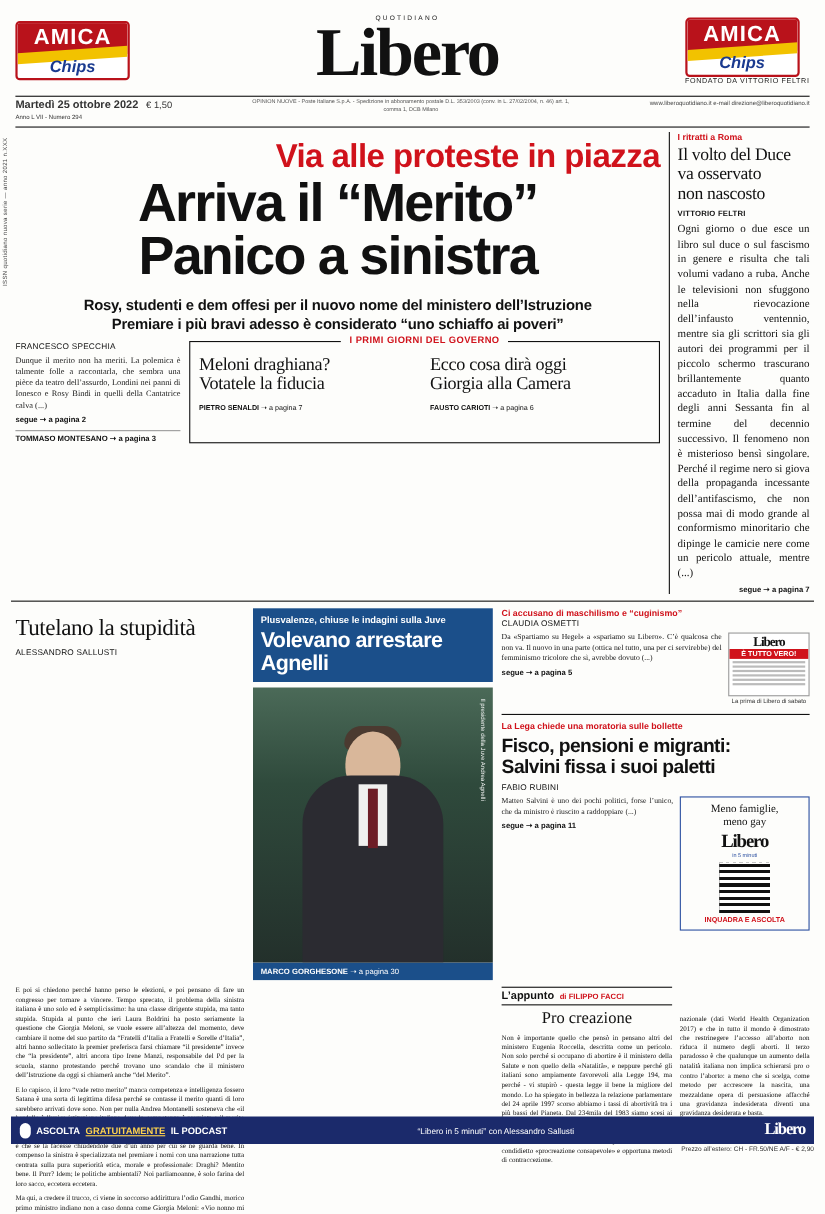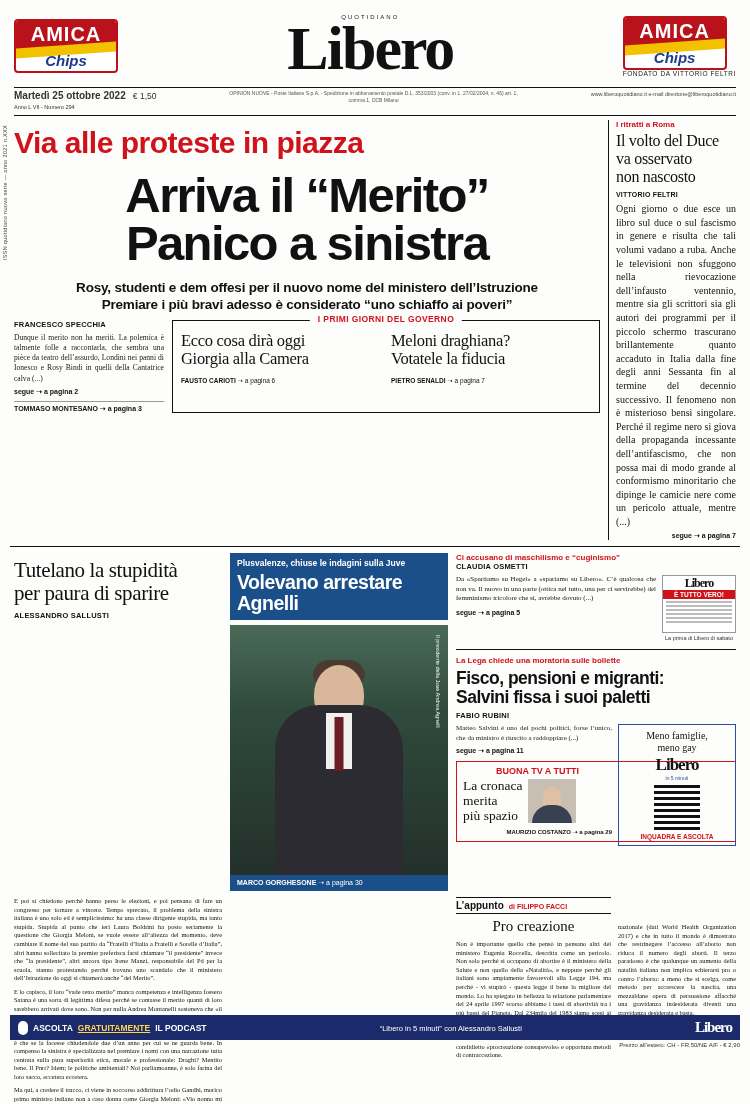--- a/index.html
+++ b/index.html
@@ -45,34 +45,34 @@
   .webinfo { text-align:right; font-size:5.5px; line-height:1.5; color:#444; }
   .rule { border-top:1.4px solid #111; margin:3px 4px 0 4px; }
 
   
   .grid { display:flex; gap:8px; padding:4px 4px 0 4px; }
   .colmain { flex:1 1 auto; }
   .colright { width:128px; flex:none; border-left:1px solid #111; padding-left:7px; }
 
   .kicker-red {
     color:#d0121b; font-family:"Liberation Sans",sans-serif; font-weight:bold;
-    font-size:30px; text-align:left; letter-spacing:-.5px; line-height:1.05; margin:7px 0 12px;
+    font-size:30px; text-align:right; letter-spacing:-.5px; line-height:1.05; margin:7px 0 2px;
   }
   h1.headline {
     font-family:"Liberation Sans",sans-serif; font-weight:bold;
     font-size:49px; line-height:.98; text-align:center; margin:2px 0 0; letter-spacing:-1.6px;
   }
   .subhead {
     font-family:"Liberation Sans",sans-serif; font-weight:bold; font-size:13.5px;
     text-align:center; line-height:1.3; margin:12px 6px 6px; letter-spacing:-.2px;
   }
 
   
   .underblock { display:flex; gap:8px; margin-top:6px; }
-  .byline { font-family:"Liberation Sans",sans-serif; font-weight:bold; font-size:7.5px; letter-spacing:.2px; }
+  .byline { font-family:"Liberation Sans",sans-serif; font-weight:normal; font-size:7.5px; letter-spacing:.2px; }
   .bodytext { font-size:7.6px; line-height:1.35; text-align:justify; color:#1a1a1a; margin-top:4px; }
   .segue { font-family:"Liberation Sans",sans-serif; font-size:7px; font-weight:bold; margin-top:4px; }
   .col-open { width:150px; }
   .open-links { border-top:.6px solid #999; margin-top:5px; padding-top:3px; }
 
   .boxed { border:1.2px solid #111; padding:5px 8px 7px; flex:1; position:relative; }
   .boxtitle {
     position:absolute; top:-7px; left:50%; transform:translateX(-50%);
     background:#fdfdfb; padding:0 8px; color:#d0121b;
     font-family:"Liberation Sans",sans-serif; font-weight:bold; font-size:8.5px; letter-spacing:.4px; white-space:nowrap;
@@ -232,38 +232,38 @@
           <div class="open-links">
             <div class="segue" style="margin:0">TOMMASO MONTESANO ➝ a pagina 3</div>
           </div>
         </div>
 
         <div class="boxed">
           <div class="boxtitle">I PRIMI GIORNI DEL GOVERNO</div>
           <div class="two-teasers">
             <div class="teaser">
               <h3>
+                <span>Meloni draghiana?</span><br>
+                <span>Votatele la fiducia</span>
+              </h3>
+              <div class="credit">
+                <span>PIETRO SENALDI</span>
+                <span class="pg">➝ a pagina 7</span>
+              </div>
+            </div>
+            <div class="teaser">
+              <h3>
                 <span>Ecco cosa dirà oggi</span><br>
                 <span>Giorgia alla Camera</span>
               </h3>
               <div class="credit">
                 <span>FAUSTO CARIOTI</span>
                 <span class="pg">➝ a pagina 6</span>
               </div>
             </div>
-            <div class="teaser">
-              <h3>
-                <span>Meloni draghiana?</span><br>
-                <span>Votatele la fiducia</span>
-              </h3>
-              <div class="credit">
-                <span>PIETRO SENALDI</span>
-                <span class="pg">➝ a pagina 7</span>
-              </div>
-            </div>
           </div>
         </div>
       </div>
     </div>
 
     <div class="colright">
       <div class="r-kicker">I ritratti a Roma</div>
       <div class="r-head">
         <span>Il volto del Duce</span><br>
         <span>va osservato</span><br>
@@ -273,21 +273,20 @@
       <div class="r-body">Ogni giorno o due esce un libro sul duce o sul fascismo in genere e risulta che tali volumi vadano a ruba. Anche le televisioni non sfuggono nella rievocazione dell’infausto ventennio, mentre sia gli scrittori sia gli autori dei programmi per il piccolo schermo trascurano brillantemente quanto accaduto in Italia dalla fine degli anni Sessanta fin al termine del decennio successivo. Il fenomeno non è misterioso bensì singolare. Perché il regime nero si giova della propaganda incessante dell’antifascismo, che non possa mai di modo grande al conformismo minoritario che dipinge le camicie nere come un pericolo attuale, mentre (...)</div>
       <div class="segue" style="text-align:right">segue ➝ a pagina 7</div>
     </div>
   </div>
 
   <div class="tier2">
 
     <div class="t2-left">
       <h2>
         <span>Tutelano la stupidità</span><br>
-        <span>per paura di sparire</span>
       </h2>
       <div class="byline">ALESSANDRO SALLUSTI</div>
     </div>
 
     <div class="t2-mid">
       <div class="juve-box">
         <div class="juve-kicker">Plusvalenze, chiuse le indagini sulla Juve</div>
         <div class="juve-head">Volevano arrestare Agnelli</div>
       </div>
       <div class="photo">
@@ -346,35 +345,20 @@
           </div>
           <div class="qr-logo">Libero</div>
           <div class="qr-sub">in 5 minuti</div>
           <div class="qr-img"></div>
           <div class="qr-cta">INQUADRA E ASCOLTA</div>
         </div>
         <div class="bodytext" style="font-size:7px">Matteo Salvini è uno dei pochi politici, forse l’unico, che da ministro è riuscito a raddoppiare (...)</div>
         <div class="segue">segue ➝ a pagina 11</div>
       </div>
 
-      <div class="tvbox">
-        <div class="tv-title">BUONA TV A TUTTI</div>
-        <div class="tv-flex">
-          <div class="tv-head">
-            <span>La cronaca</span><br>
-            <span>merita</span><br>
-            <span>più spazio</span>
-          </div>
-          <div class="tv-portrait">
-            <div class="p-head"></div>
-            <div class="p-body"></div>
-          </div>
-        </div>
-        <div class="tv-credit">MAURIZIO COSTANZO ➝ a pagina 29</div>
-      </div>
     </div>
   </div>
 
   <div class="tier3">
     <div class="t3-col t3-a">
       <p style="margin:0 0 5px">E poi si chiedono perché hanno perso le elezioni, e poi pensano di fare un congresso per tornare a vincere. Tempo sprecato, il problema della sinistra italiana è uno solo ed è semplicissimo: ha una classe dirigente stupida, ma tanto stupida. Stupida al punto che ieri Laura Boldrini ha posto seriamente la questione che Giorgia Meloni, se vuole essere all’altezza del momento, deve cambiare il nome del suo partito da “Fratelli d’Italia a Fratelli e Sorelle d’Italia”, altri hanno sollecitato la premier preferisca farsi chiamare “il presidente” invece che “la presidente”, altri ancora tipo Irene Manzi, responsabile del Pd per la scuola, stanno protestando perché trovano uno scandalo che il ministero dell’Istruzione da oggi si chiamerà anche “del Merito”.</p>
       <p style="margin:0 0 5px">E lo capisco, il loro “vade retro merito” manca competenza e intelligenza fossero Satana è una sorta di legittima difesa perché se contasse il merito quanti di loro sarebbero arrivati dove sono. Non per nulla Andrea Montanelli sosteneva che «il bordello è l’unica istituzione italiana dove la competenza è premiata e il merito riconosciuto». Io dico: se proprio la sinistra non ne vuole sapere di premiare il merito almeno dia un segnale passando dalla stupidità ai modi dei suoi dirigenti, è che se la facesse chiudendole due d’un anno per cui se ne guarda bene. In compenso la sinistra è specializzata nel premiare i nomi con una narrazione tutta centrata sulla pura superiorità etica, morale e professionale: Draghi? Mentito bene. Il Pnrr? Idem; le politiche ambientali? Noi parliamoanne, è solo farina del loro sacco, eccetera eccetera.</p>
       <p style="margin:0">Ma qui, a credere il trucco, ci viene in soccorso addirittura l’odio Gandhi, morico primo ministro indiano non a caso donna come Giorgia Meloni: «Vio nonno mi disse una volta che ci sono due tipi di persone: quelli che fanno il lavoro e quelli che si prendono il merito. Mi disse di cercare di essere nel primo gruppo: c’è molta meno competizione». E infine ho un superiore ne il Cavo si è meritata di vincere le elezioni, negli occhi della sinistra il merito è una cosa brutta, anderebbe abolito per legge altrimenti quando mai sarà per loro possibile tornare a governare l’Italia?</p>
     </div>
 

